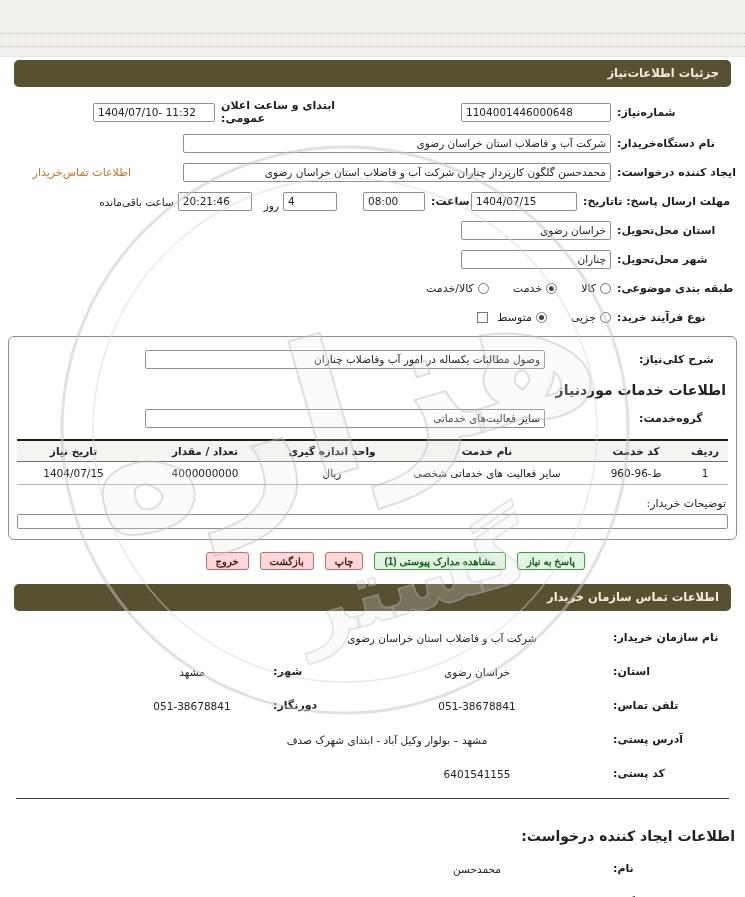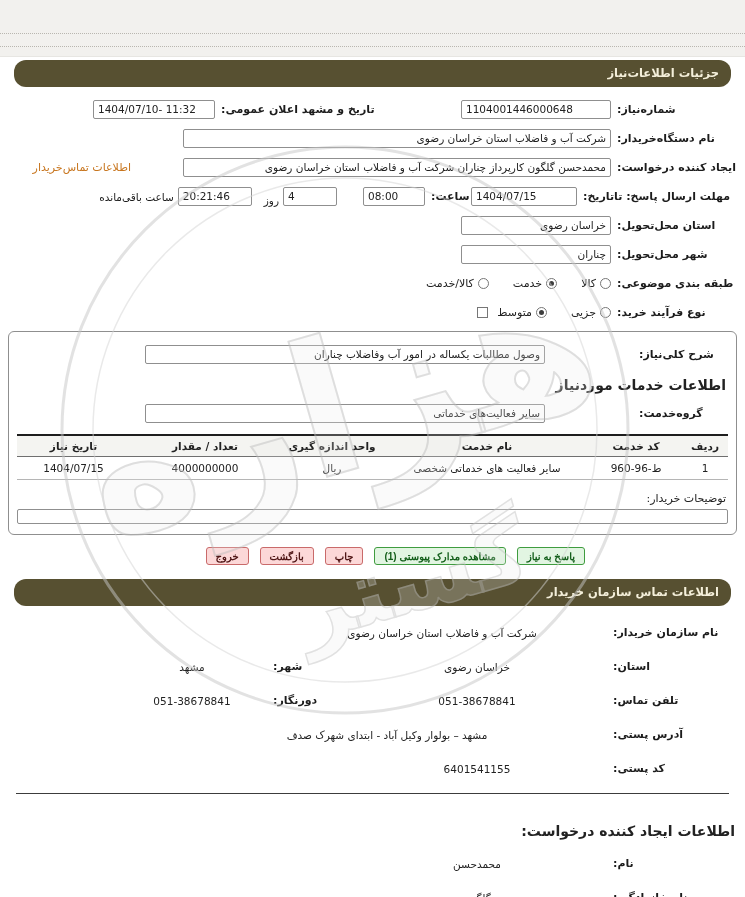--- a/index.html
+++ b/index.html
@@ -3,21 +3,21 @@
 <meta charset="utf-8">
 <style>
   *{box-sizing:border-box;margin:0;padding:0}
   body{margin:0;background:#ffffff;font-family:"DejaVu Sans","Liberation Sans",sans-serif}
   .page{position:relative;width:745px;height:897px;background:#fff;direction:rtl;font-size:11px;color:#222;overflow:hidden}
 
   .topstrip{height:57px;background:#f2f1ee;position:relative;border-bottom:1px solid #e7e6e2}
   .dotline{position:absolute;left:0;right:0;border-top:1px dotted #b9b7b0}
 
   .bar{margin:3px 14px 0;height:27px;line-height:27px;background:#575031;color:#f4efda;
-       font-weight:bold;font-size:11.5px;padding:0 12px;border-radius:12px}
+       font-weight:bold;font-size:11.5px;padding:0 12px;border-radius:5px}
 
   .content{padding:12px 8px 0}
   .row{display:flex;align-items:center;margin-bottom:8px;min-height:21px}
   .lbl{font-weight:bold;color:#1c1c1c;text-align:left;padding-left:6px;flex:none;font-size:11px}
   .plain{flex:none;font-size:10.5px;color:#1c1c1c}
   .fld{border:1px solid #8f8f8f;border-radius:2px;background:rgba(255,255,255,.85);height:19px;line-height:17px;
        padding:0 4px;overflow:hidden;white-space:nowrap;flex:none;font-size:10.5px}
   .num{direction:ltr}
   .sp{flex:none}
   .link{color:#c8761f;flex:none;cursor:pointer;font-size:11px}
@@ -63,21 +63,21 @@
   <div class="bar">
     <span>جزئیات اطلاعات‌نیاز</span>
   </div>
 
   <div class="content">
 
     <div class="row">
       <span class="lbl" style="width:126px">شماره‌نیاز:</span>
       <div class="fld num" style="width:150px">1104001446000648</div>
       <span class="sp" style="width:84px"></span>
-      <span class="lbl" style="width:162px">تاریخ و مشهد اعلان عمومی:</span>
+      <span class="lbl" style="width:162px">ابتدای و ساعت اعلان عمومی:</span>
       <div class="fld num" style="width:122px">1404/07/10- 11:32</div>
     </div>
 
     <div class="row">
       <span class="lbl" style="width:126px">نام دستگاه‌خریدار:</span>
       <div class="fld" style="width:428px">شرکت آب و فاضلاب استان خراسان رضوی</div>
     </div>
 
     <div class="row">
       <span class="lbl" style="width:126px">ایجاد کننده درخواست:</span>

